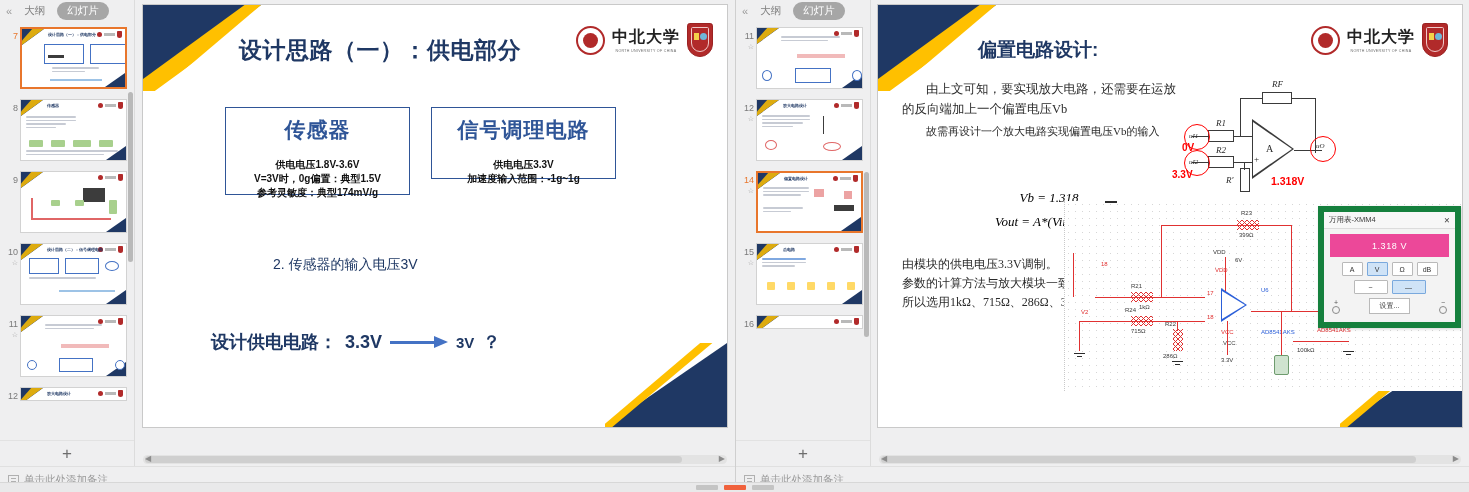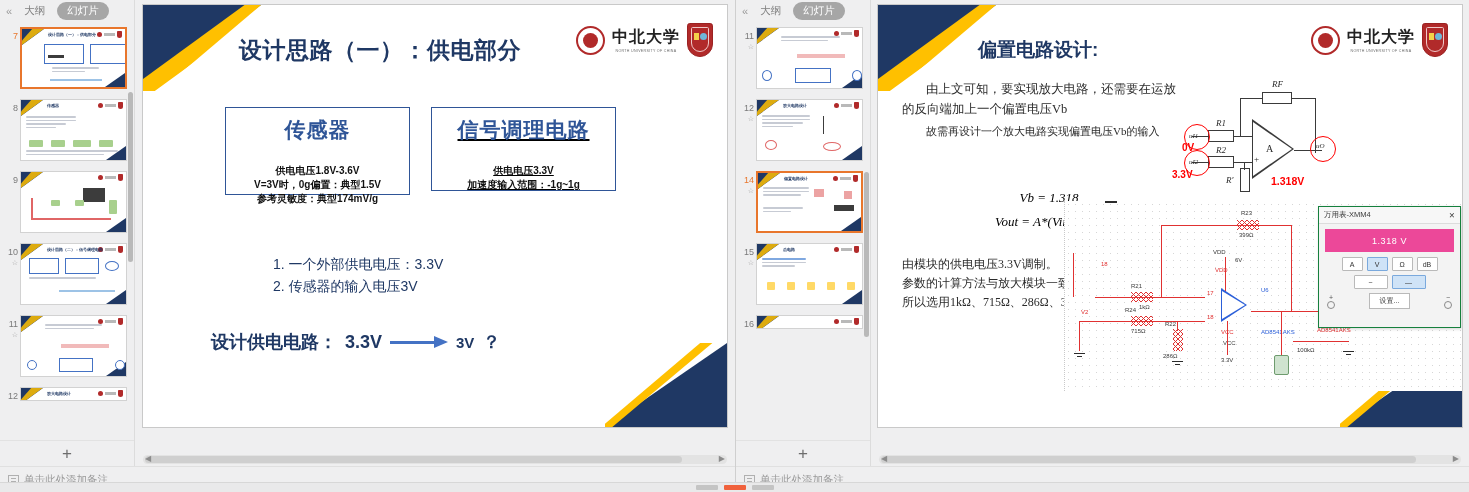--- a/index.html
+++ b/index.html
@@ -109,23 +109,23 @@
   .crest{width:26px;height:34px;background:#b12a2a;border:1.5px solid #9b2222;position:relative;
      border-radius:3px 3px 14px 14px;}
   .crest::before{content:"";position:absolute;left:3px;top:3px;right:3px;bottom:4px;
      border:1px solid #f0c9c9;border-radius:2px 2px 11px 11px;}
   .crest i{position:absolute;left:6px;top:9px;width:5px;height:7px;background:#f3d24a;}
   .crest b{position:absolute;right:5px;top:9px;width:7px;height:7px;border-radius:50%;background:#6fb7d8;}
 
   
   .kbox{position:absolute;border:1.6px solid #2f5597;background:#fff;text-align:center;padding-top:8px;}
   .kbox .bt{font-size:21px;font-weight:bold;color:#2f5597;letter-spacing:1px;}
-  .kbox .bl{font-size:10px;font-weight:bold;color:#111;margin-top:20px;line-height:14px;}
+  .kbox .bl{font-size:10px;font-weight:bold;color:#111;margin-top:14px;line-height:14px;}
   #kbox1{left:82px;top:102px;width:185px;height:88px;}
-  #kbox2{left:288px;top:102px;width:185px;height:84px;text-decoration:underline;}
+  #kbox2{left:288px;top:102px;width:185px;height:72px;}
 
   .ol{position:absolute;left:130px;top:248px;font-size:14px;color:#1f3864;line-height:22px;}
   .concl{position:absolute;left:68px;top:325px;display:flex;align-items:center;gap:8px;
          font-size:18px;font-weight:bold;color:#1f3864;}
   .arrow{display:inline-block;width:58px;height:12px;position:relative;}
   .arrow::before{content:"";position:absolute;left:0;top:5px;width:46px;height:3px;background:#4472c4;}
   .arrow::after{content:"";position:absolute;right:0;top:0px;border-top:6px solid transparent;
     border-bottom:6px solid transparent;border-left:14px solid #4472c4;}
 
   
@@ -171,21 +171,21 @@
      border-top:17px solid transparent;border-bottom:17px solid transparent;}
   .ms-tri-in{position:absolute;width:0;height:0;border-left:23px solid #fff;
      border-top:14px solid transparent;border-bottom:14px solid transparent;}
   .ms-gnd{position:absolute;width:11px;height:7px;}
   .ms-gnd::before{content:"";position:absolute;left:0;top:0;width:11px;height:1.2px;background:#2b2b2b;}
   .ms-gnd::after{content:"";position:absolute;left:3px;top:3px;width:5px;height:1.2px;background:#2b2b2b;}
   .ms-probe{position:absolute;width:15px;height:20px;background:#cfe3cf;border:1px solid #6e9b6e;border-radius:2px;}
 
   
   .mm{position:absolute;left:253px;top:5px;width:143px;height:122px;background:#f3f3f3;
-      border:1px solid #15803d;box-shadow:1px 1px 3px rgba(0,0,0,.18);}
+      border:6px solid #15803d;box-shadow:1px 1px 3px rgba(0,0,0,.18);}
   .mm-tb{height:17px;display:flex;align-items:center;justify-content:space-between;padding:0 5px;
       font-size:7.5px;color:#3a3a3a;border-bottom:1px solid #dcdcdc;background:#f7f7f7;}
   .mm-disp{margin:5px 6px;height:23px;background:#ec4899;color:#fff;display:flex;align-items:center;
       justify-content:center;font-size:9px;letter-spacing:.6px;}
   .mm-row{display:flex;justify-content:center;gap:4px;margin-top:4px;}
   .mm-btn{width:21px;height:14px;border:1px solid #b9b9b9;background:#fff;font-size:7px;
       display:flex;align-items:center;justify-content:center;color:#333;border-radius:1px;}
   .mm-btn.on{background:#cfe3f7;border-color:#7aa9dd;}
   .mm-btn.wide{width:34px;}
   .mm-foot{display:flex;align-items:center;justify-content:space-between;padding:4px 8px 0 8px;}
@@ -400,21 +400,20 @@
               <div class="bl" style="margin-top:0">参考灵敏度：典型174mV/g</div>
             </div>
 
             <div class="kbox" id="kbox2">
               <div class="bt">信号调理电路</div>
               <div class="bl">供电电压3.3V</div>
               <div class="bl" style="margin-top:0">加速度输入范围：-1g~1g</div>
             </div>
 
             <div class="ol">
-              <div>1. 一个外部供电电压：3.3V</div>
               <div>2. 传感器的输入电压3V</div>
             </div>
 
             <div class="concl">
               <span>设计供电电路：</span>
               <span>3.3V</span>
               <span class="arrow"></span>
               <span style="font-size:15px">3V</span>
               <span>？</span>
             </div>

